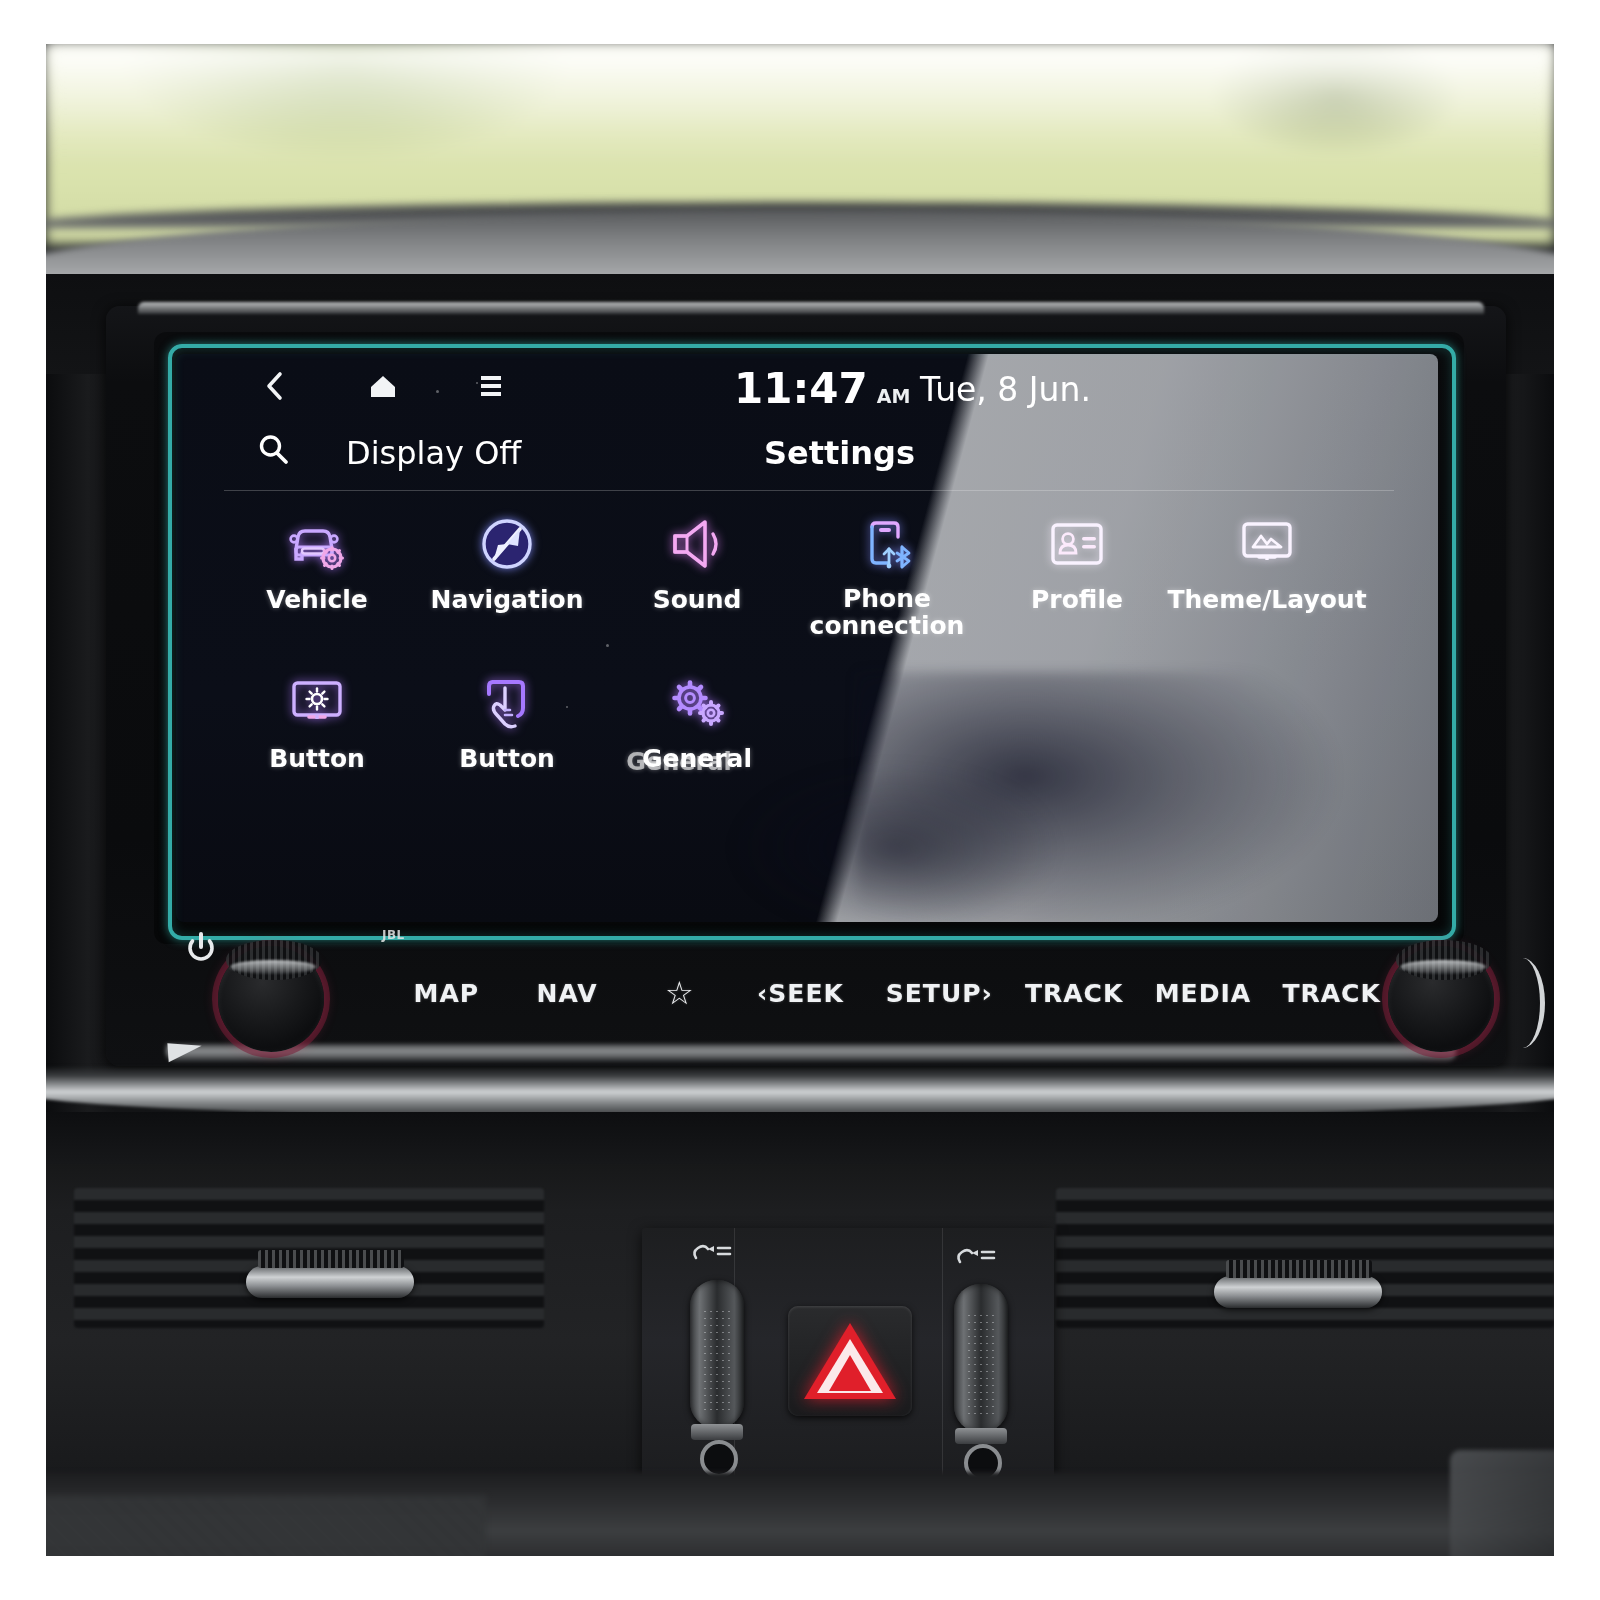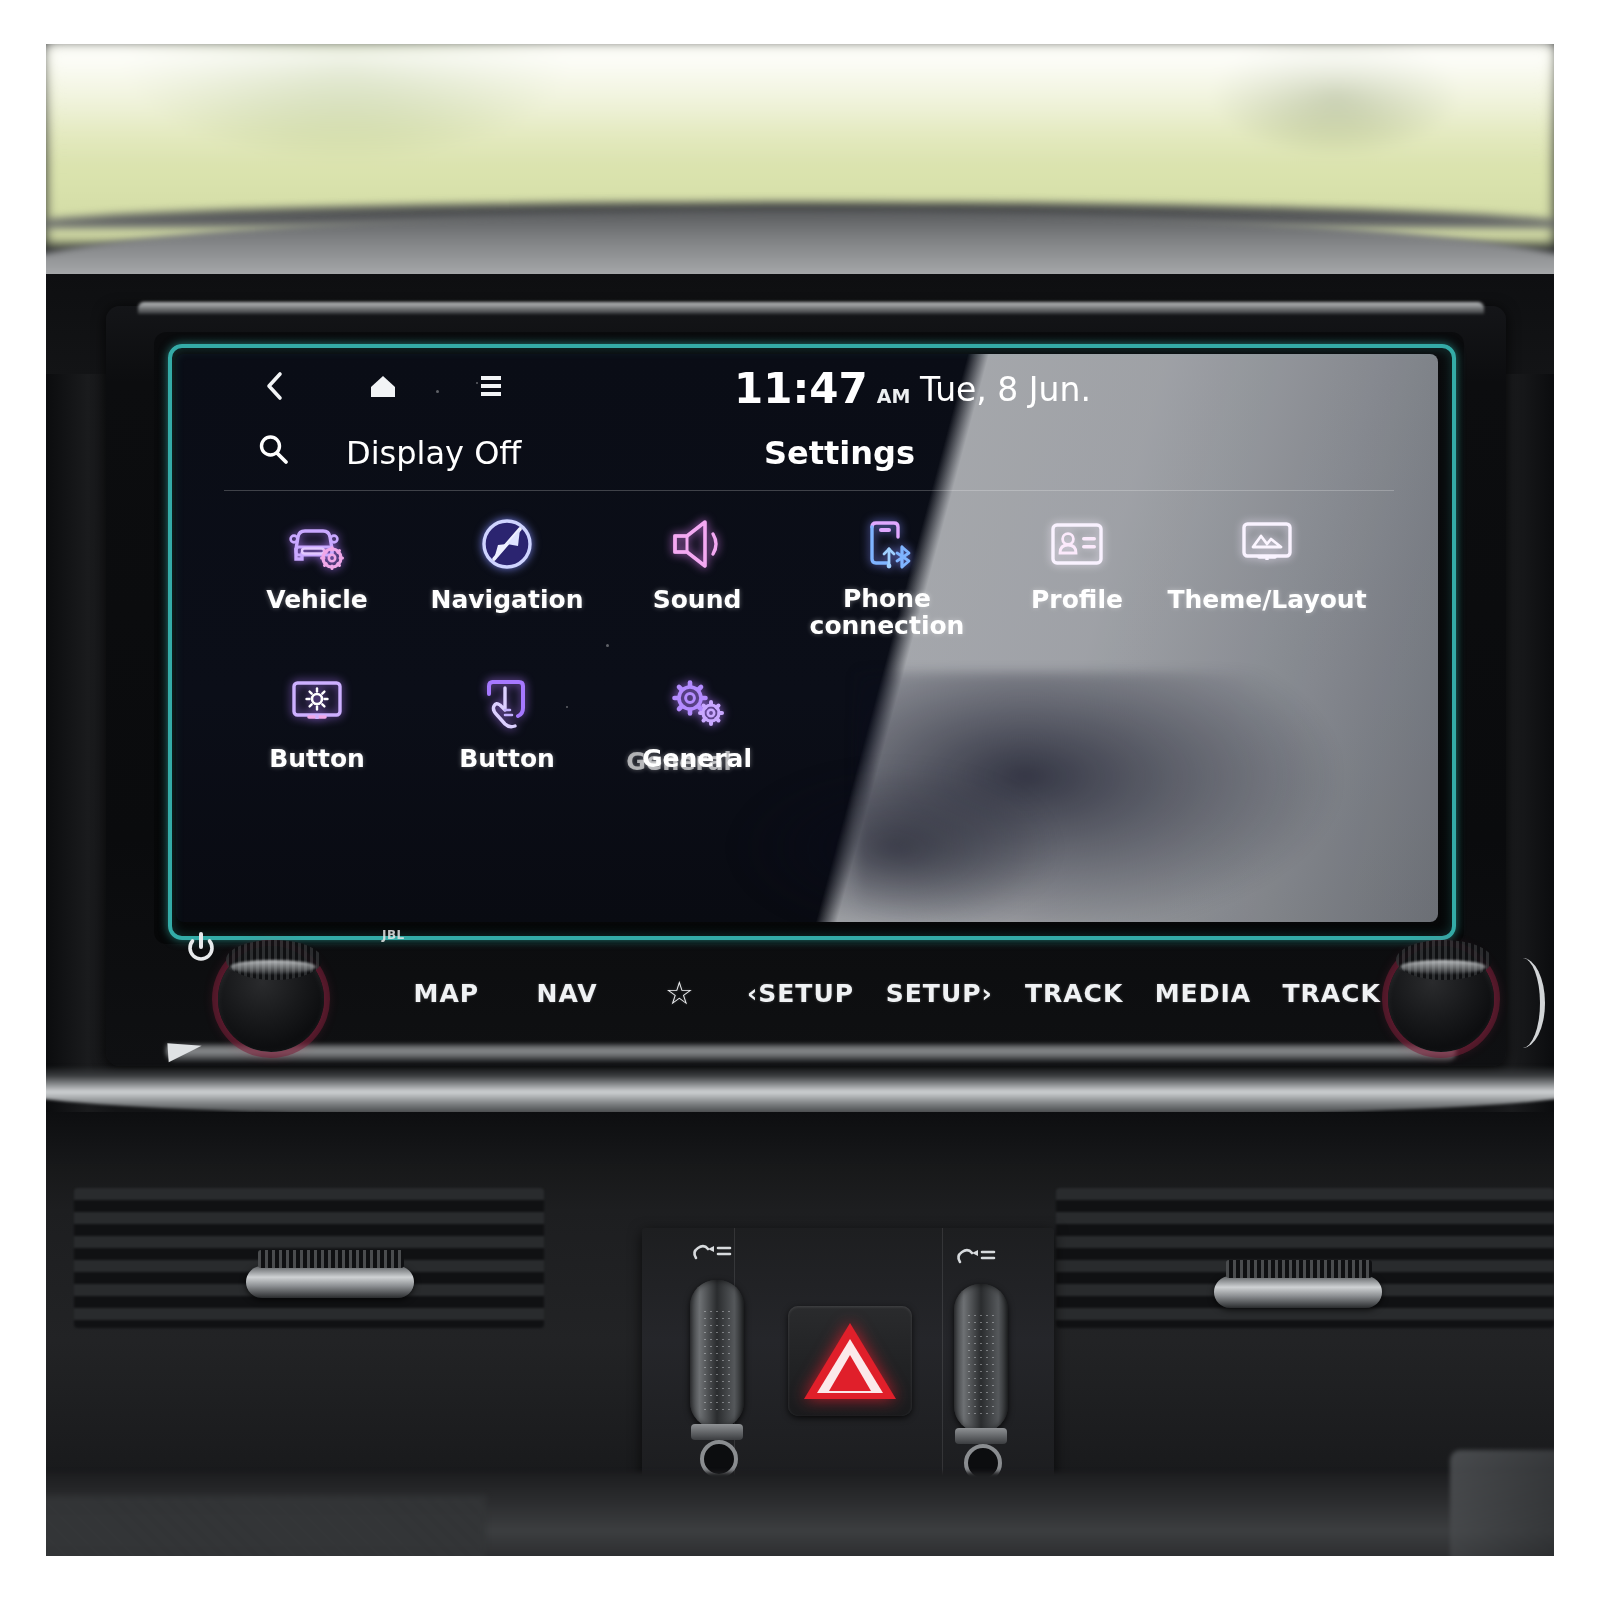--- a/index.html
+++ b/index.html
@@ -982,21 +982,21 @@
 
       <div class="vol-knob"></div>
       <div class="vol-tri"></div>
 
       <span class="jbl">JBL</span>
 
       <div class="hw-buttons">
         <span class="hw-btn" style="width:150px;">MAP</span>
         <span class="hw-btn" style="width:150px;">NAV</span>
         <span class="hw-btn" style="width:130px; font-size:32px;">☆</span>
-        <span class="hw-btn" style="width:170px;">‹SETUP</span>
+        <span class="hw-btn" style="width:170px;">‹SEEK</span>
         <span class="hw-btn" style="width:175px;">SETUP›</span>
         <span class="hw-btn" style="width:160px;">TRACK</span>
         <span class="hw-btn" style="width:160px;">MEDIA</span>
         <span class="hw-btn" style="width:160px;">TRACK</span>
       </div>
 
       <div class="tune-knob"></div>
       <div class="tune-arc"></div>
     </div>
 

